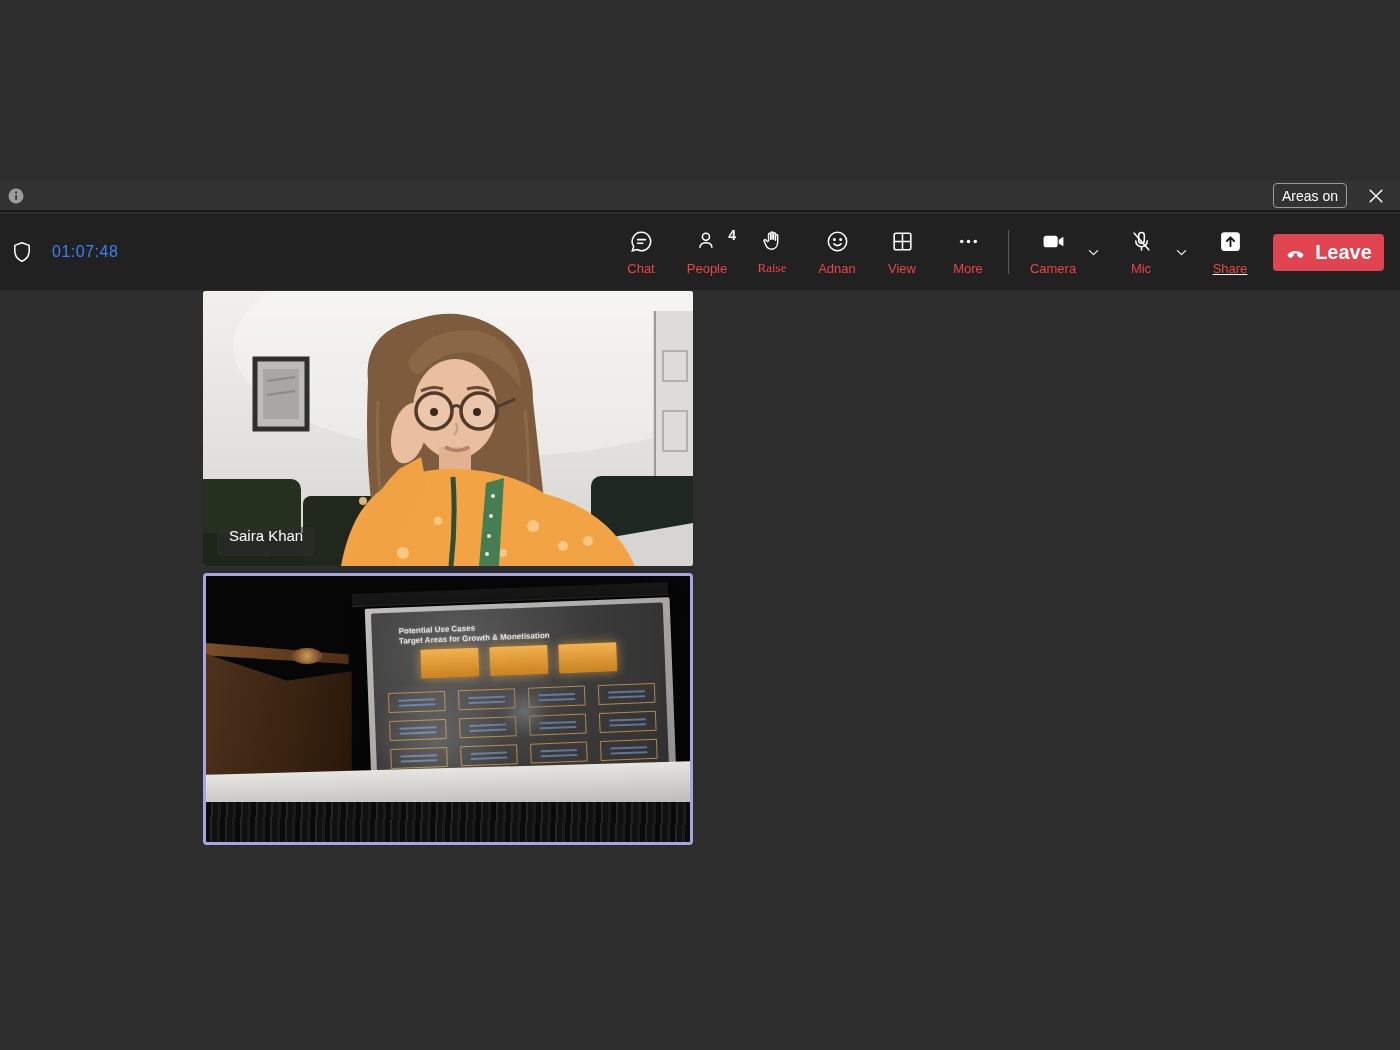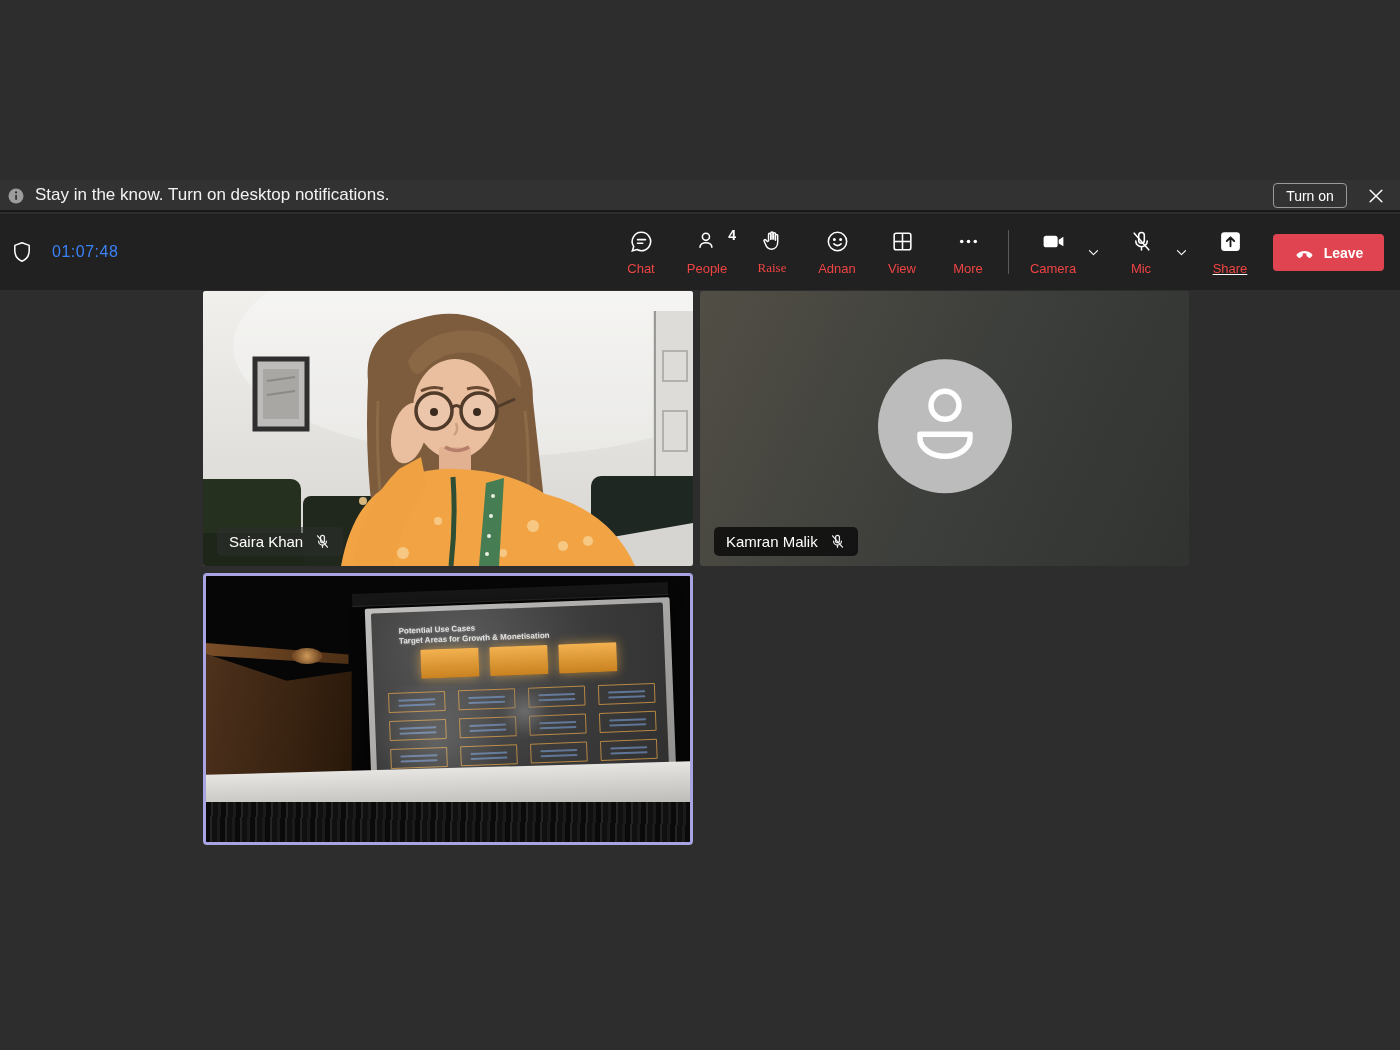--- a/index.html
+++ b/index.html
@@ -16,34 +16,34 @@
   
   .toolbar { position:absolute; left:0; top:214px; width:1400px; height:76px; background:#212121; }
   .shield { position:absolute; left:10px; top:26px; width:24px; height:24px; }
   .timer { position:absolute; left:52px; top:0; height:76px; display:flex; align-items:center; color:#3b82f6; font-size:16px; letter-spacing:.5px; }
   .tbtn { position:absolute; top:0; height:76px; width:58px; display:flex; flex-direction:column; align-items:center; justify-content:center; gap:7px; color:#fff; cursor:pointer; }
   .tbtn svg { width:25px; height:25px; }
   .tlabel { font-size:13px; color:#ef4444; white-space:nowrap; }
   .badge { position:absolute; top:13px; right:2px; font-size:14px; font-weight:bold; color:#fff; }
   .tdivider { position:absolute; left:1008px; top:16px; width:1px; height:44px; background:#5a5a5a; }
   .chev { position:absolute; top:31px; width:15px; height:15px; cursor:pointer; }
-  .leave-btn { position:absolute; left:1273px; top:20px; width:111px; height:37px; border-radius:4px; display:flex; align-items:center; justify-content:center; gap:9px; color:#fff; font-size:14px; font-weight:bold; cursor:pointer; }
+  .leave-btn { position:absolute; left:1273px; top:20px; width:111px; height:37px; border-radius:4px; display:flex; align-items:center; justify-content:center; gap:9px; color:#fff; font-size:20px; font-weight:bold; cursor:pointer; }
   .leave-btn svg { width:21px; height:21px; }
 
   
   .tile { position:absolute; overflow:hidden; border-radius:3px; }
   .tile-saira  { left:203px; top:291px; width:490px; height:275px; background:#d9d8d5; }
   .tile-kamran { left:700px; top:291px; width:489px; height:275px; background:linear-gradient(115deg,#514e45 0%,#3c3e3b 55%,#313330 100%); }
   .tile-present{ left:203px; top:573px; width:490px; height:272px; background:#060606; border:3px solid #a8a4e2; border-radius:4px; }
   .tile-adnan  { left:700px; top:573px; width:489px; height:272px; background:linear-gradient(115deg,#48453b 0%,#393831 55%,#302f2a 100%); }
 
   .avatar { position:absolute; left:50%; top:50%; transform:translate(-50%,-52%); width:134px; height:134px; border-radius:50%; background:#bcbcbc; display:flex; align-items:center; justify-content:center; }
   .avatar svg { width:72px; height:88px; }
 
-  .namelabel { position:absolute; left:14px; bottom:10px; height:29px; border-radius:5px; display:flex; align-items:center; gap:11px; padding:0 12px; color:#fff; font-size:15px; }
+  .namelabel { position:absolute; left:14px; bottom:10px; height:29px; border-radius:5px; display:flex; align-items:center; gap:11px; padding:0 12px; color:#fff; font-size:15px;flex-direction:column; }
   .nl-dark  { background:rgba(12,12,12,.85); }
   .nl-light { background:rgba(45,45,45,.55); }
   .namelabel svg { width:17px; height:17px; opacity:.92; }
 
   
   .mount-bar { position:absolute; left:146px; top:12px; width:316px; height:13px; background:#171717; transform:rotate(-2.2deg); border-bottom:1px solid #2e2e2e; }
   .proj-screen { position:absolute; left:162px; top:27px; width:305px; height:176px; transform:rotate(-2.2deg); background:linear-gradient(150deg,#c0bfbd 0%,#8f8e8c 100%); border-radius:2px; box-shadow:0 0 14px rgba(0,0,0,.6); }
   .slide { position:absolute; left:6px; top:5px; right:7px; bottom:6px; background:radial-gradient(circle at 30% 25%, #5c5c5c 0%, #3b3b3b 55%, #303030 100%); border-radius:2px; overflow:hidden; }
   .slide-title { position:absolute; left:27px; top:14px; color:#e3e3e3; font-size:8px; font-weight:bold; line-height:1.3; text-shadow:0 0 3px rgba(255,255,255,.35); }
   .slide-orange { position:absolute; top:38px; width:58px; height:29px; background:linear-gradient(#f3b150,#c9821f); box-shadow:0 0 11px rgba(245,180,70,.6); border-radius:1px; }
@@ -61,22 +61,21 @@
 <body>
 
 <div class="stage">
 
   <div class="notif">
     <svg class="notif-icon" viewBox="0 0 24 24">
         <circle cx="12" cy="12" r="10" fill="#9d9d9d"></circle>
         <rect x="11" y="10.2" width="2.2" height="7.2" rx="1.1" fill="#2b2b2b"></rect>
         <circle cx="12.1" cy="7.2" r="1.4" fill="#2b2b2b"></circle>
       </svg>
-    <div class="notif-msg">Stay in the know. Turn on desktop notifications.</div>
-    <div class="turnon-btn">Turn on</div>
+    <div class="turnon-btn">Areas on</div>
     <svg class="notif-close" viewBox="0 0 24 24" fill="none" stroke="#fff" stroke-width="1.7" stroke-linecap="round">
         <path d="M5 5l14 14M19 5L5 19"></path>
       </svg>
   </div>
 
   <div class="toolbar">
     <svg class="shield" viewBox="0 0 24 24" fill="none" stroke="#fff" stroke-width="1.5" stroke-linejoin="round">
         <path d="M12 2.8l7.2 2.6v5.2c0 5.3-3.1 8.9-7.2 10.6-4.1-1.7-7.2-5.3-7.2-10.6V5.4z"></path>
       </svg>
     <div class="timer">01:07:48</div>
@@ -247,37 +246,20 @@
       <span>Saira Khan</span>
       <svg viewBox="0 0 24 24" fill="none" stroke="#fff" stroke-width="1.8" stroke-linecap="round">
           <rect x="9.3" y="3.3" width="5.4" height="10.4" rx="2.7"></rect>
           <path d="M6.5 11.5a5.5 5.5 0 0 0 11 0"></path>
           <line x1="12" y1="17" x2="12" y2="20.2"></line>
           <line x1="5" y1="4" x2="19" y2="20"></line>
         </svg>
     </div>
   </div>
 
-  <div class="tile tile-kamran">
-    <div class="avatar">
-      <svg viewBox="0 0 72 88" fill="none" stroke="#fff" stroke-width="5.5" stroke-linejoin="round">
-          <circle cx="36" cy="23" r="14"></circle>
-          <path d="M11 52 h50 v4 a25 18 0 0 1 -50 0 z"></path>
-        </svg>
-    </div>
-    <div class="namelabel nl-dark">
-      <span>Kamran Malik</span>
-      <svg viewBox="0 0 24 24" fill="none" stroke="#fff" stroke-width="1.8" stroke-linecap="round">
-          <rect x="9.3" y="3.3" width="5.4" height="10.4" rx="2.7"></rect>
-          <path d="M6.5 11.5a5.5 5.5 0 0 0 11 0"></path>
-          <line x1="12" y1="17" x2="12" y2="20.2"></line>
-          <line x1="5" y1="4" x2="19" y2="20"></line>
-        </svg>
-    </div>
-  </div>
 
   <div class="tile tile-present">
     <div class="left-structure-top"></div>
     <div class="left-structure"></div>
     <div class="struct-light"></div>
     <div class="mount-bar"></div>
     <div class="proj-screen">
       <div class="slide">
         <div class="slide-title">
           <div>Potential Use Cases</div>

